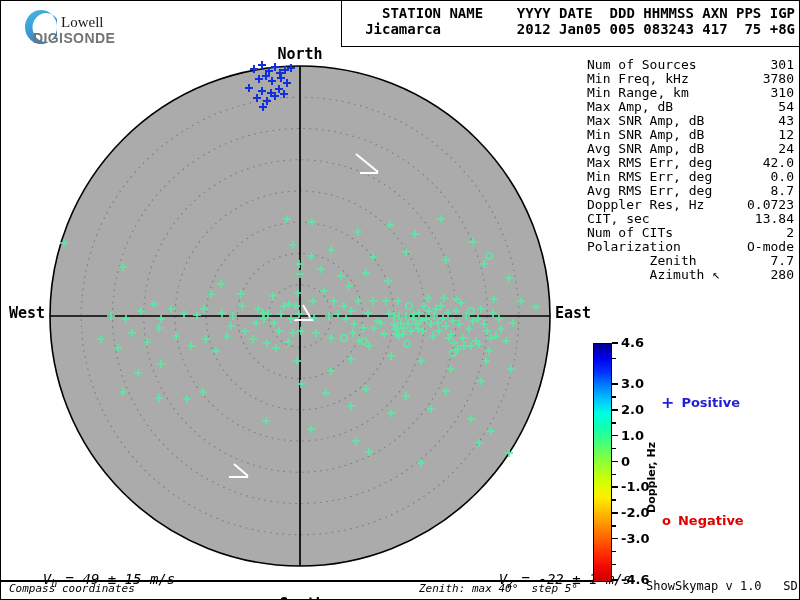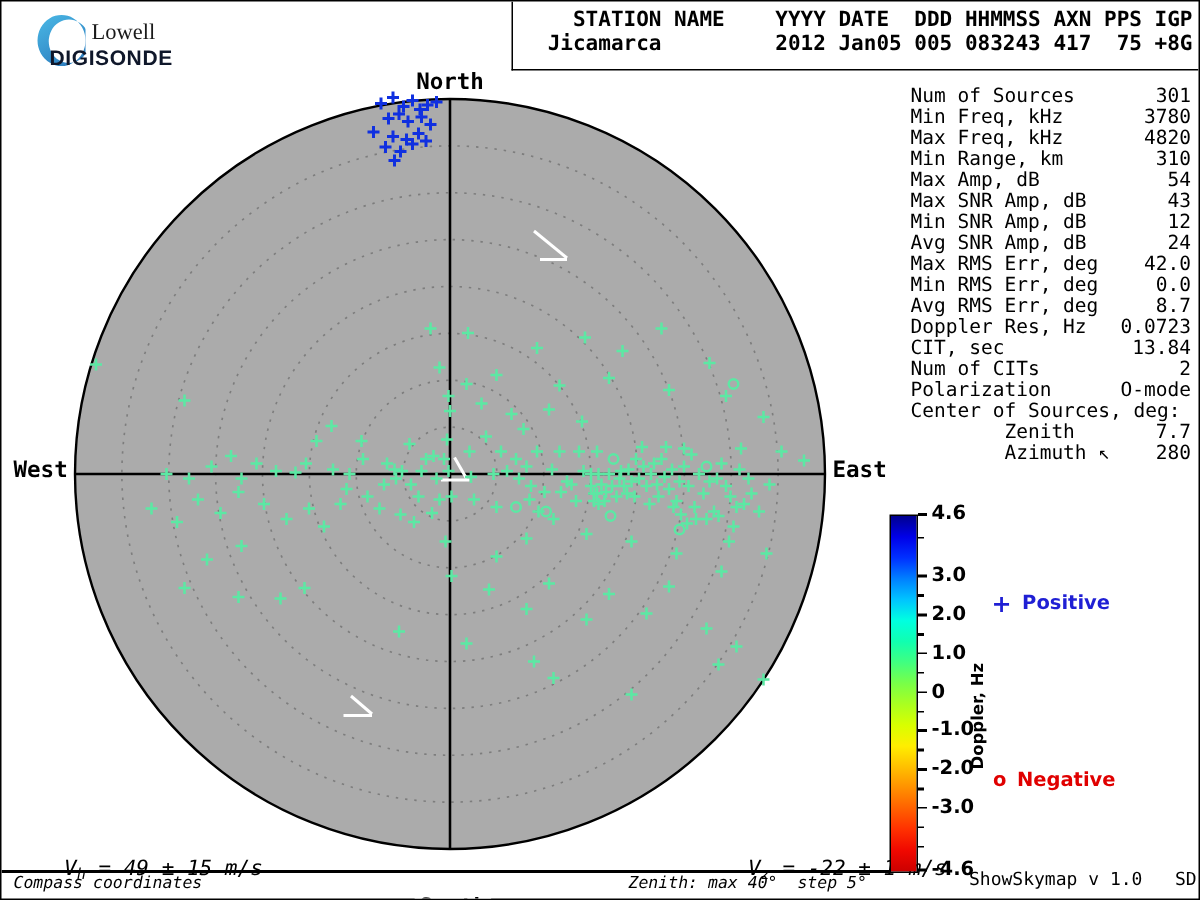--- a/index.html
+++ b/index.html
@@ -12,21 +12,21 @@
   .brand-top{position:absolute;left:40px;top:8px;font:15px "Liberation Serif", serif;color:#1a1a1a;}
   .brand-bottom{position:absolute;left:12px;top:24px;font:bold 14px "Liberation Sans", sans-serif;
                 color:#993366;letter-spacing:0.4px;}
   
   .station-box{position:absolute;left:340px;top:0;right:0;height:41px;
                border-left:1.6px solid #000;border-bottom:1.6px solid #000;
                font-weight:bold;font-size:14px;line-height:16px;padding-top:4px;
                text-align:right;}
   .station-box div{white-space:pre;padding-right:4px;}
   
-  .stats-panel{position:absolute;left:606px;top:57px;right:5px;font-size:13px;}
+  .stats-panel{position:absolute;left:586px;top:57px;right:5px;font-size:13px;}
   .srow{display:flex;justify-content:space-between;height:14px;line-height:14px;white-space:pre;}
   
   .skymap-svg{position:absolute;left:0;top:0;z-index:1;}
   .compass{position:absolute;font-weight:bold;font-size:15px;color:#000;z-index:5;}
   [data-name="north-label"]{left:299px;top:44px;transform:translateX(-50%);}
   [data-name="south-label"]{left:301px;top:594px;transform:translateX(-50%);
                             background:#fff;padding:0 3px;}
   [data-name="west-label"]{left:8px;top:303px;}
   [data-name="east-label"]{left:554px;top:303px;}
   
@@ -526,45 +526,43 @@
     <svg width="36" height="40" viewBox="0 0 36 40" data-name="digisonde-logo-icon">
       <defs>
         <linearGradient id="cres" x1="0" y1="0" x2="0.6" y2="1">
           <stop offset="0" stop-color="#4ab9e6"></stop>
             <stop offset="1" stop-color="#2e7fc0"></stop>
         </linearGradient>
       </defs>
       <path fill-rule="evenodd" fill="url(#cres)" d="M20,3 a16,17 0 1,0 0.01,0 Z  M25,6 a13.5,14.5 0 1,1 -0.01,0 Z"></path>
     </svg>
     <span class="brand-top" data-name="logo-brand-top">Lowell</span>
-    <span class="brand-bottom" data-name="logo-brand-bottom" style="color: #0f172a;">DIGISONDE</span>
+    <span class="brand-bottom" data-name="logo-brand-bottom" style="color: #737373;">DIGISONDE</span>
   </div>
 
   <div class="station-box" data-name="station-header-box">
     <div data-name="station-header-labels">  STATION NAME    YYYY DATE  DDD HHMMSS AXN PPS IGP</div>
     <div data-name="station-header-values">Jicamarca         2012 Jan05 005 083243 417  75 +8G</div>
   </div>
 
   <div class="stats-panel" data-name="stats-panel">
       <div class="srow" data-name="stats-row"><span>Num of Sources</span><span>301</span></div>
       <div class="srow" data-name="stats-row"><span>Min Freq, kHz</span><span>3780</span></div>
-      <div class="srow" data-name="stats-row"><span>Max Freq, kHz</span><span>4820</span></div>
       <div class="srow" data-name="stats-row"><span>Min Range, km</span><span>310</span></div>
       <div class="srow" data-name="stats-row"><span>Max Amp, dB</span><span>54</span></div>
       <div class="srow" data-name="stats-row"><span>Max SNR Amp, dB</span><span>43</span></div>
       <div class="srow" data-name="stats-row"><span>Min SNR Amp, dB</span><span>12</span></div>
       <div class="srow" data-name="stats-row"><span>Avg SNR Amp, dB</span><span>24</span></div>
       <div class="srow" data-name="stats-row"><span>Max RMS Err, deg</span><span>42.0</span></div>
       <div class="srow" data-name="stats-row"><span>Min RMS Err, deg</span><span>0.0</span></div>
       <div class="srow" data-name="stats-row"><span>Avg RMS Err, deg</span><span>8.7</span></div>
       <div class="srow" data-name="stats-row"><span>Doppler Res, Hz</span><span>0.0723</span></div>
       <div class="srow" data-name="stats-row"><span>CIT, sec</span><span>13.84</span></div>
       <div class="srow" data-name="stats-row"><span>Num of CITs</span><span>2</span></div>
       <div class="srow" data-name="stats-row"><span>Polarization</span><span>O-mode</span></div>
-      <div class="srow" data-name="stats-row"><span>Center of Sources, deg:</span><span></span></div>
       <div class="srow" data-name="stats-row"><span>        Zenith</span><span>7.7</span></div>
       <div class="srow" data-name="stats-row"><span>        Azimuth ↖</span><span>280</span></div>
     </div>
 
   <div class="compass" data-name="north-label">North</div>
   <div class="compass" data-name="south-label">South</div>
   <div class="compass" data-name="west-label">West</div>
   <div class="compass" data-name="east-label">East</div>
 
   <div class="cbwrap" data-name="colorbar">

